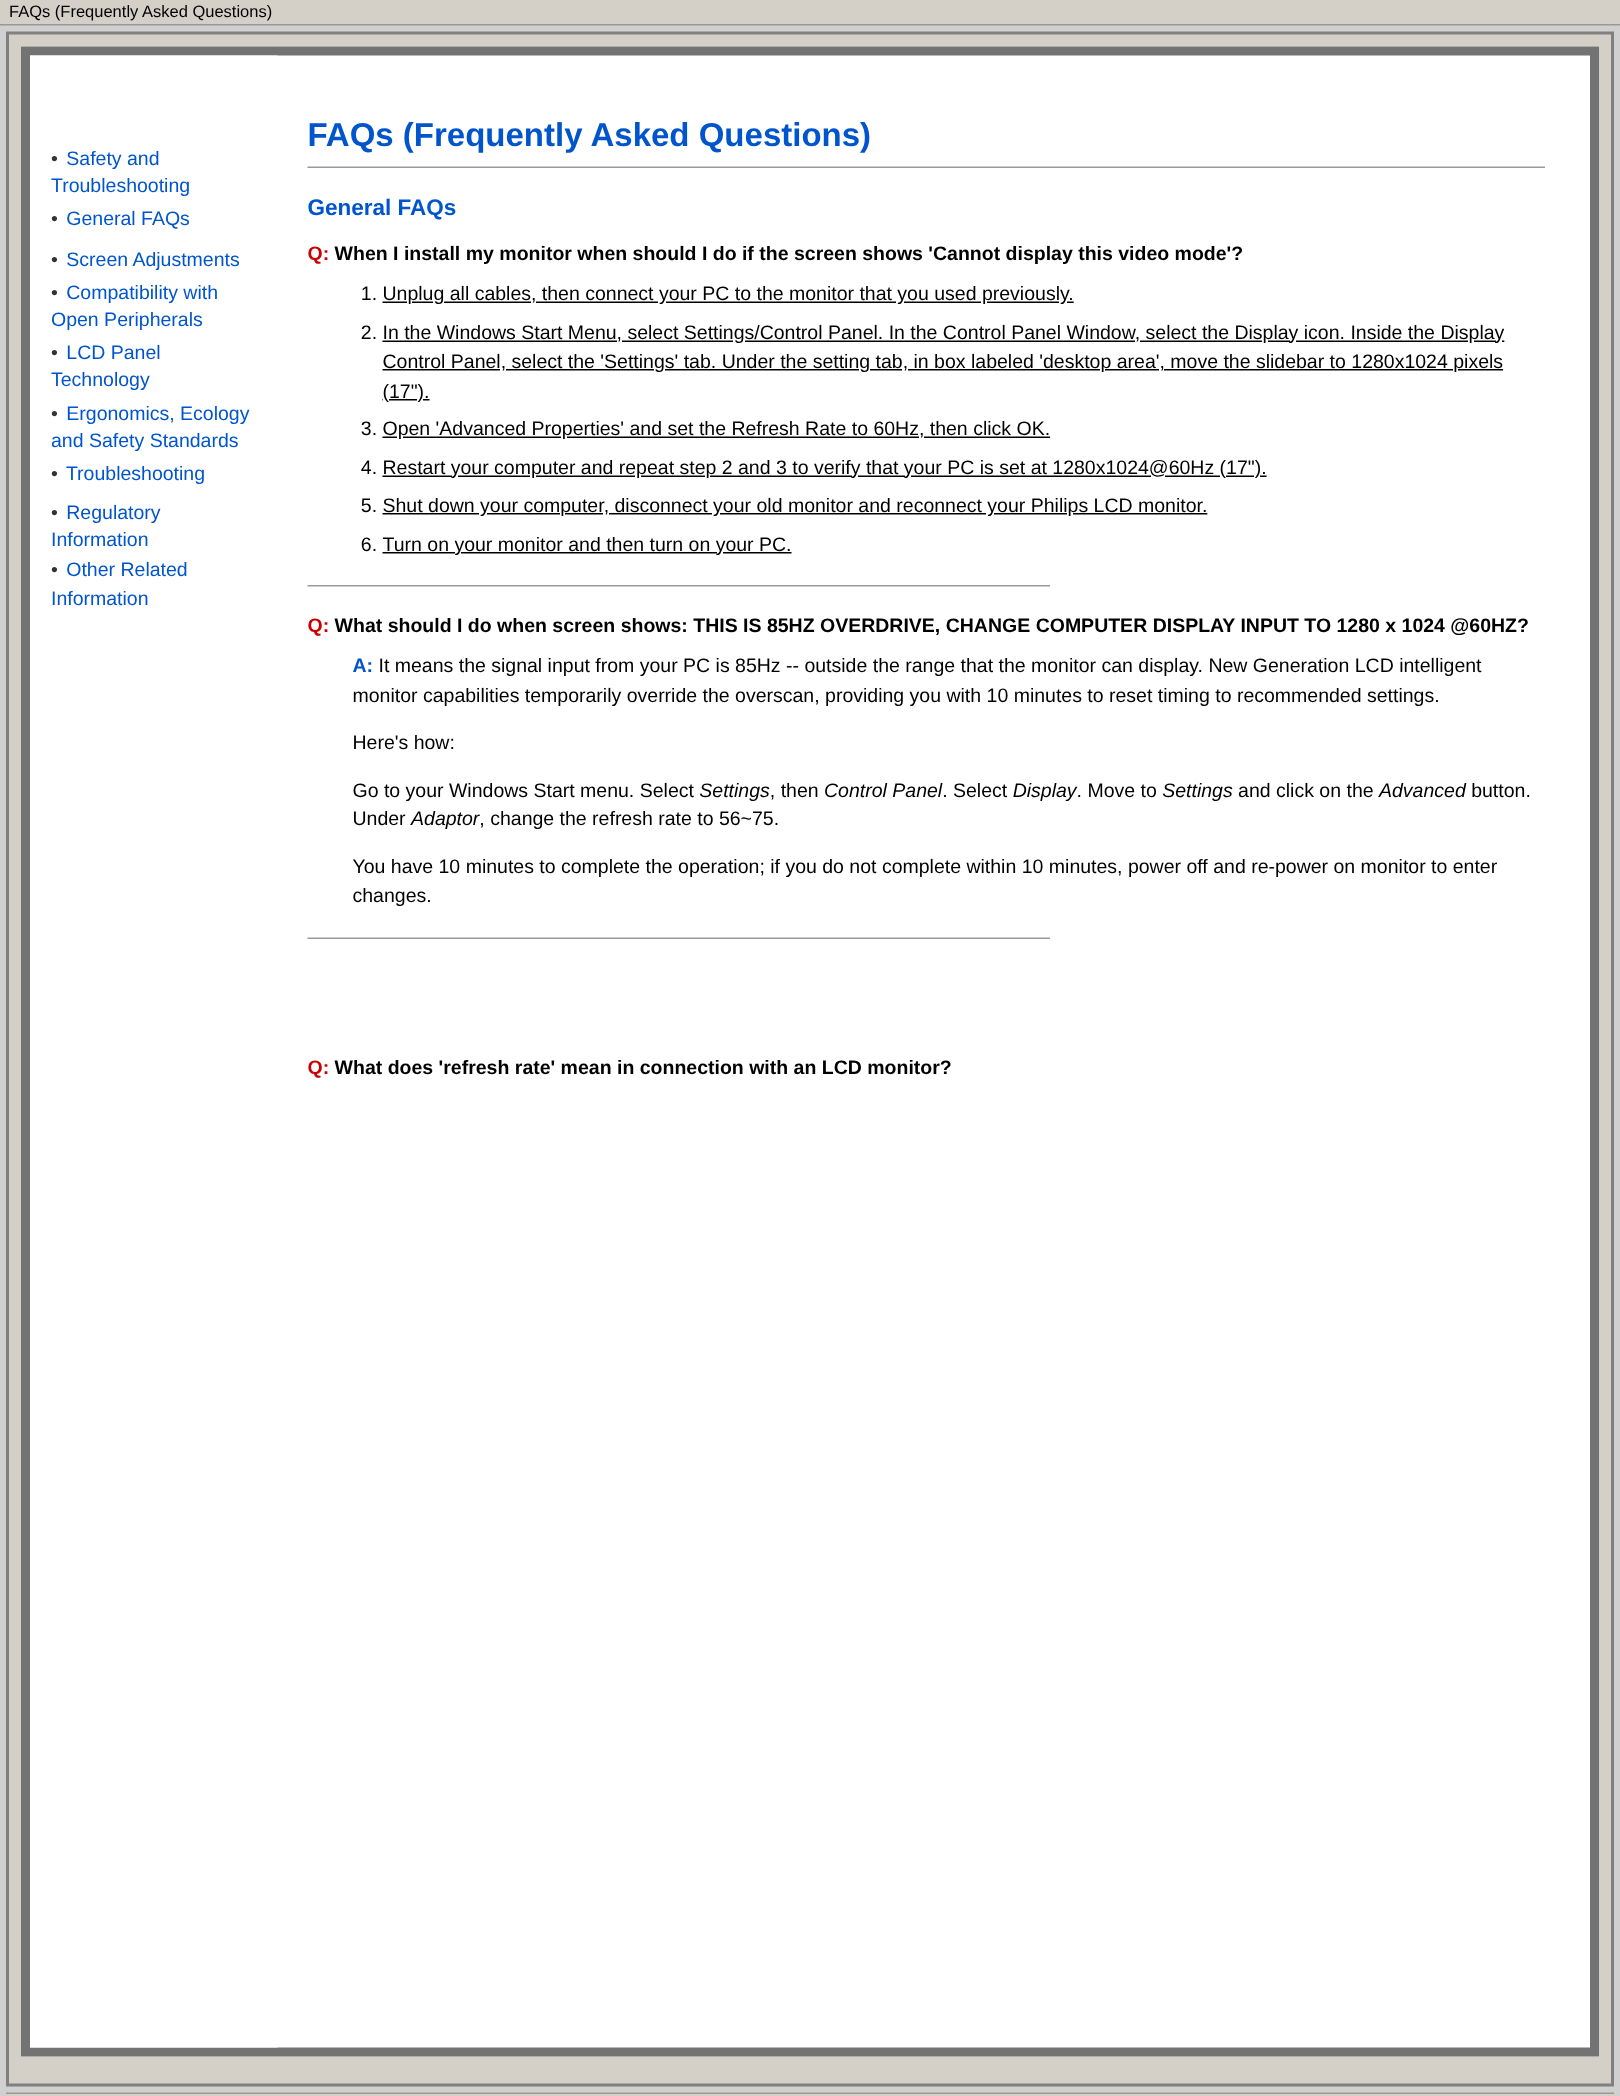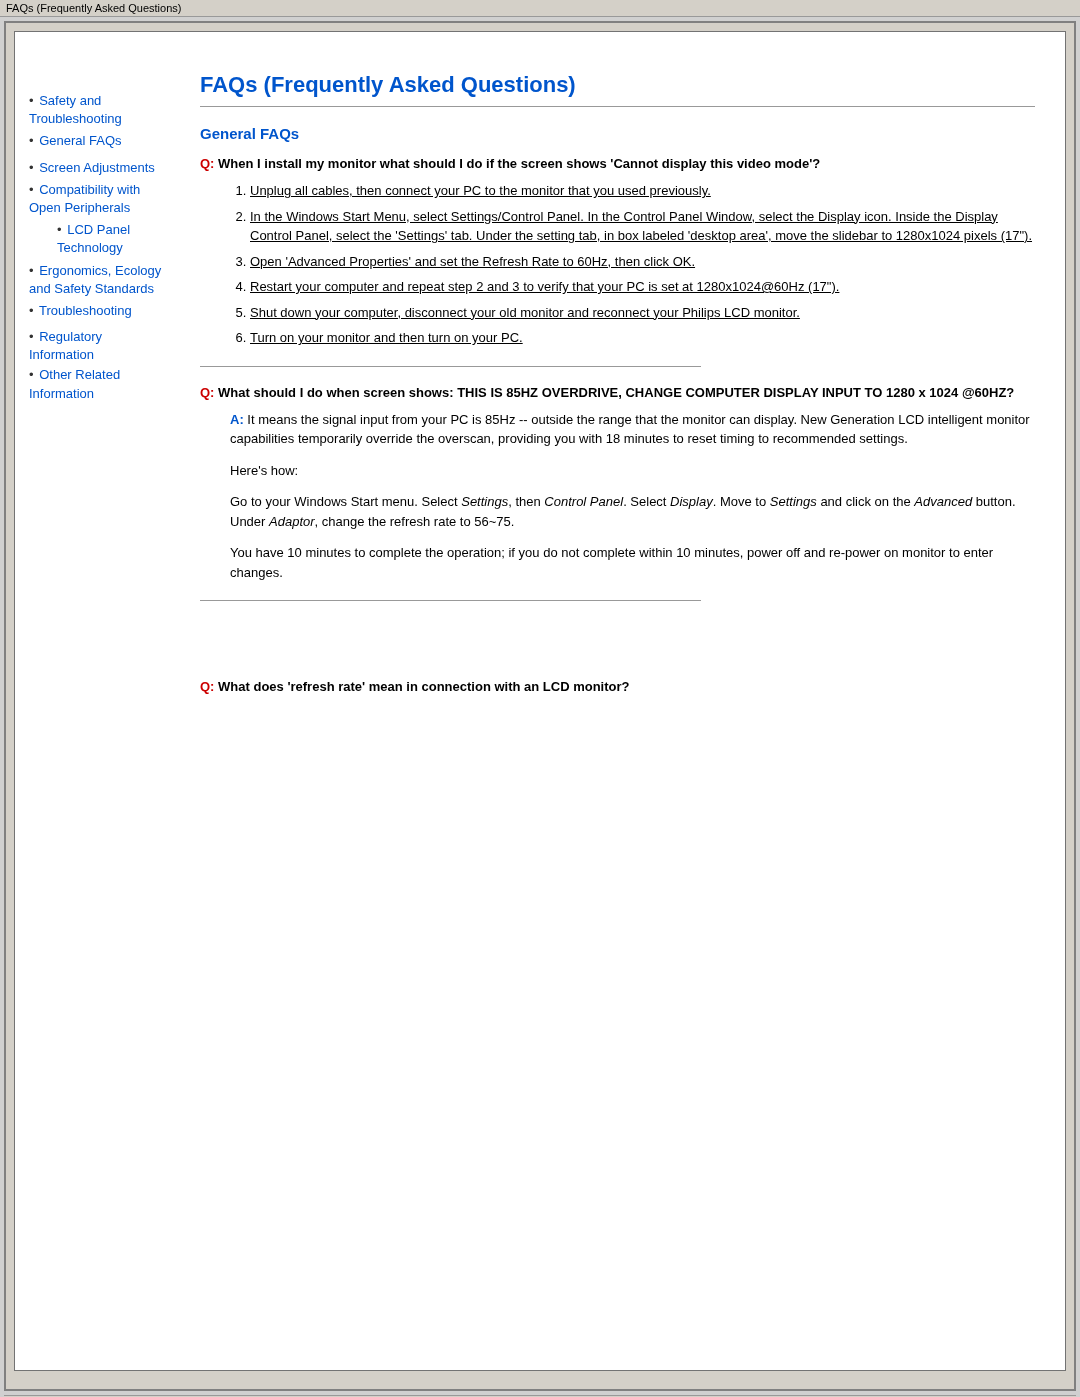--- a/index.html
+++ b/index.html
@@ -19,21 +19,21 @@
     .browser-outer {
       background: #d4d0c8;
       border: 2px solid #808080;
       margin: 4px;
       min-height: 1370px;
     }
     .page-content {
       display: flex;
       background: #fff;
       margin: 8px;
-      border: 1px solid #737373;
+      border: 6px solid #737373;
       min-height: 1340px;
     }
     .sidebar {
       width: 165px;
       min-width: 165px;
       padding: 60px 10px 20px 14px;
       background: #fff;
       border-right: none;
     }
     .sidebar ul {
@@ -149,21 +149,21 @@
           <a>General FAQs</a>
         </li>
         <li style="margin-top:8px;">
           <span class="bullet">•</span>
           <a>Screen Adjustments</a>
         </li>
         <li style="margin-top:4px;">
           <span class="bullet">•</span>
           <a>Compatibility with Open Peripherals</a>
         </li>
-        <li style="margin-top:4px;margin-left:28px;">
+        <li style="margin-top:4px;">
           <span class="bullet">•</span>
           <a>LCD Panel Technology</a>
         </li>
         <li style="margin-top:4px;">
           <span class="bullet">•</span>
           <a>Ergonomics, Ecology and Safety Standards</a>
         </li>
         <li style="margin-top:4px;">
           <span class="bullet">•</span>
           <a>Troubleshooting</a>
@@ -182,21 +182,21 @@
     <div class="main-content">
 
       <h1 class="page-title">FAQs (Frequently Asked Questions)</h1>
       <hr class="divider">
 
       <div class="section-title">General FAQs</div>
 
       <div class="question">
         <p>
           <span class="q-label">Q:</span>
-          <span class="question-text"> When I install my monitor what should I do if the screen shows 'Cannot display this video mode'?</span>
+          <span class="question-text"> When I install my monitor when should I do if the screen shows 'Cannot display this video mode'?</span>
         </p>
         <div class="answer-block">
           <ol>
             <li>Unplug all cables, then connect your PC to the monitor that you used previously.</li>
             <li>In the Windows Start Menu, select Settings/Control Panel. In the Control Panel Window, select the Display icon. Inside the Display Control Panel, select the 'Settings' tab. Under the setting tab, in box labeled 'desktop area', move the slidebar to 1280x1024 pixels (17").</li>
             <li>Open 'Advanced Properties' and set the Refresh Rate to 60Hz, then click OK.</li>
             <li>Restart your computer and repeat step 2 and 3 to verify that your PC is set at 1280x1024@60Hz (17").</li>
             <li>Shut down your computer, disconnect your old monitor and reconnect your Philips LCD monitor.</li>
             <li>Turn on your monitor and then turn on your PC.</li>
           </ol>
@@ -206,21 +206,21 @@
       <hr class="short-divider">
 
       <div class="question">
         <p>
           <span class="q-label">Q:</span>
           <span class="question-text"> What should I do when screen shows: THIS IS 85HZ OVERDRIVE, CHANGE COMPUTER DISPLAY INPUT TO 1280 x 1024 @60HZ?</span>
         </p>
         <div class="answer-block" style="margin-left:30px;">
           <p class="paragraph">
             <span class="a-label">A:</span>
-            <span> It means the signal input from your PC is 85Hz -- outside the range that the monitor can display. New Generation LCD intelligent monitor capabilities temporarily override the overscan, providing you with 18 minutes to reset timing to recommended settings.</span>
+            <span> It means the signal input from your PC is 85Hz -- outside the range that the monitor can display. New Generation LCD intelligent monitor capabilities temporarily override the overscan, providing you with 10 minutes to reset timing to recommended settings.</span>
           </p>
           <p class="paragraph">Here's how:</p>
           <p class="paragraph">
             Go to your Windows Start menu. Select <span class="italic">Settings</span>, then <span class="italic">Control Panel</span>. Select <span class="italic">Display</span>. Move to <span class="italic">Settings</span> and click on the <span class="italic">Advanced</span> button. Under <span class="italic">Adaptor</span>, change the refresh rate to 56~75.
           </p>
           <p class="paragraph">You have 10 minutes to complete the operation; if you do not complete within 10 minutes, power off and re-power on monitor to enter changes.</p>
         </div>
       </div>
 
       <hr class="short-divider">

